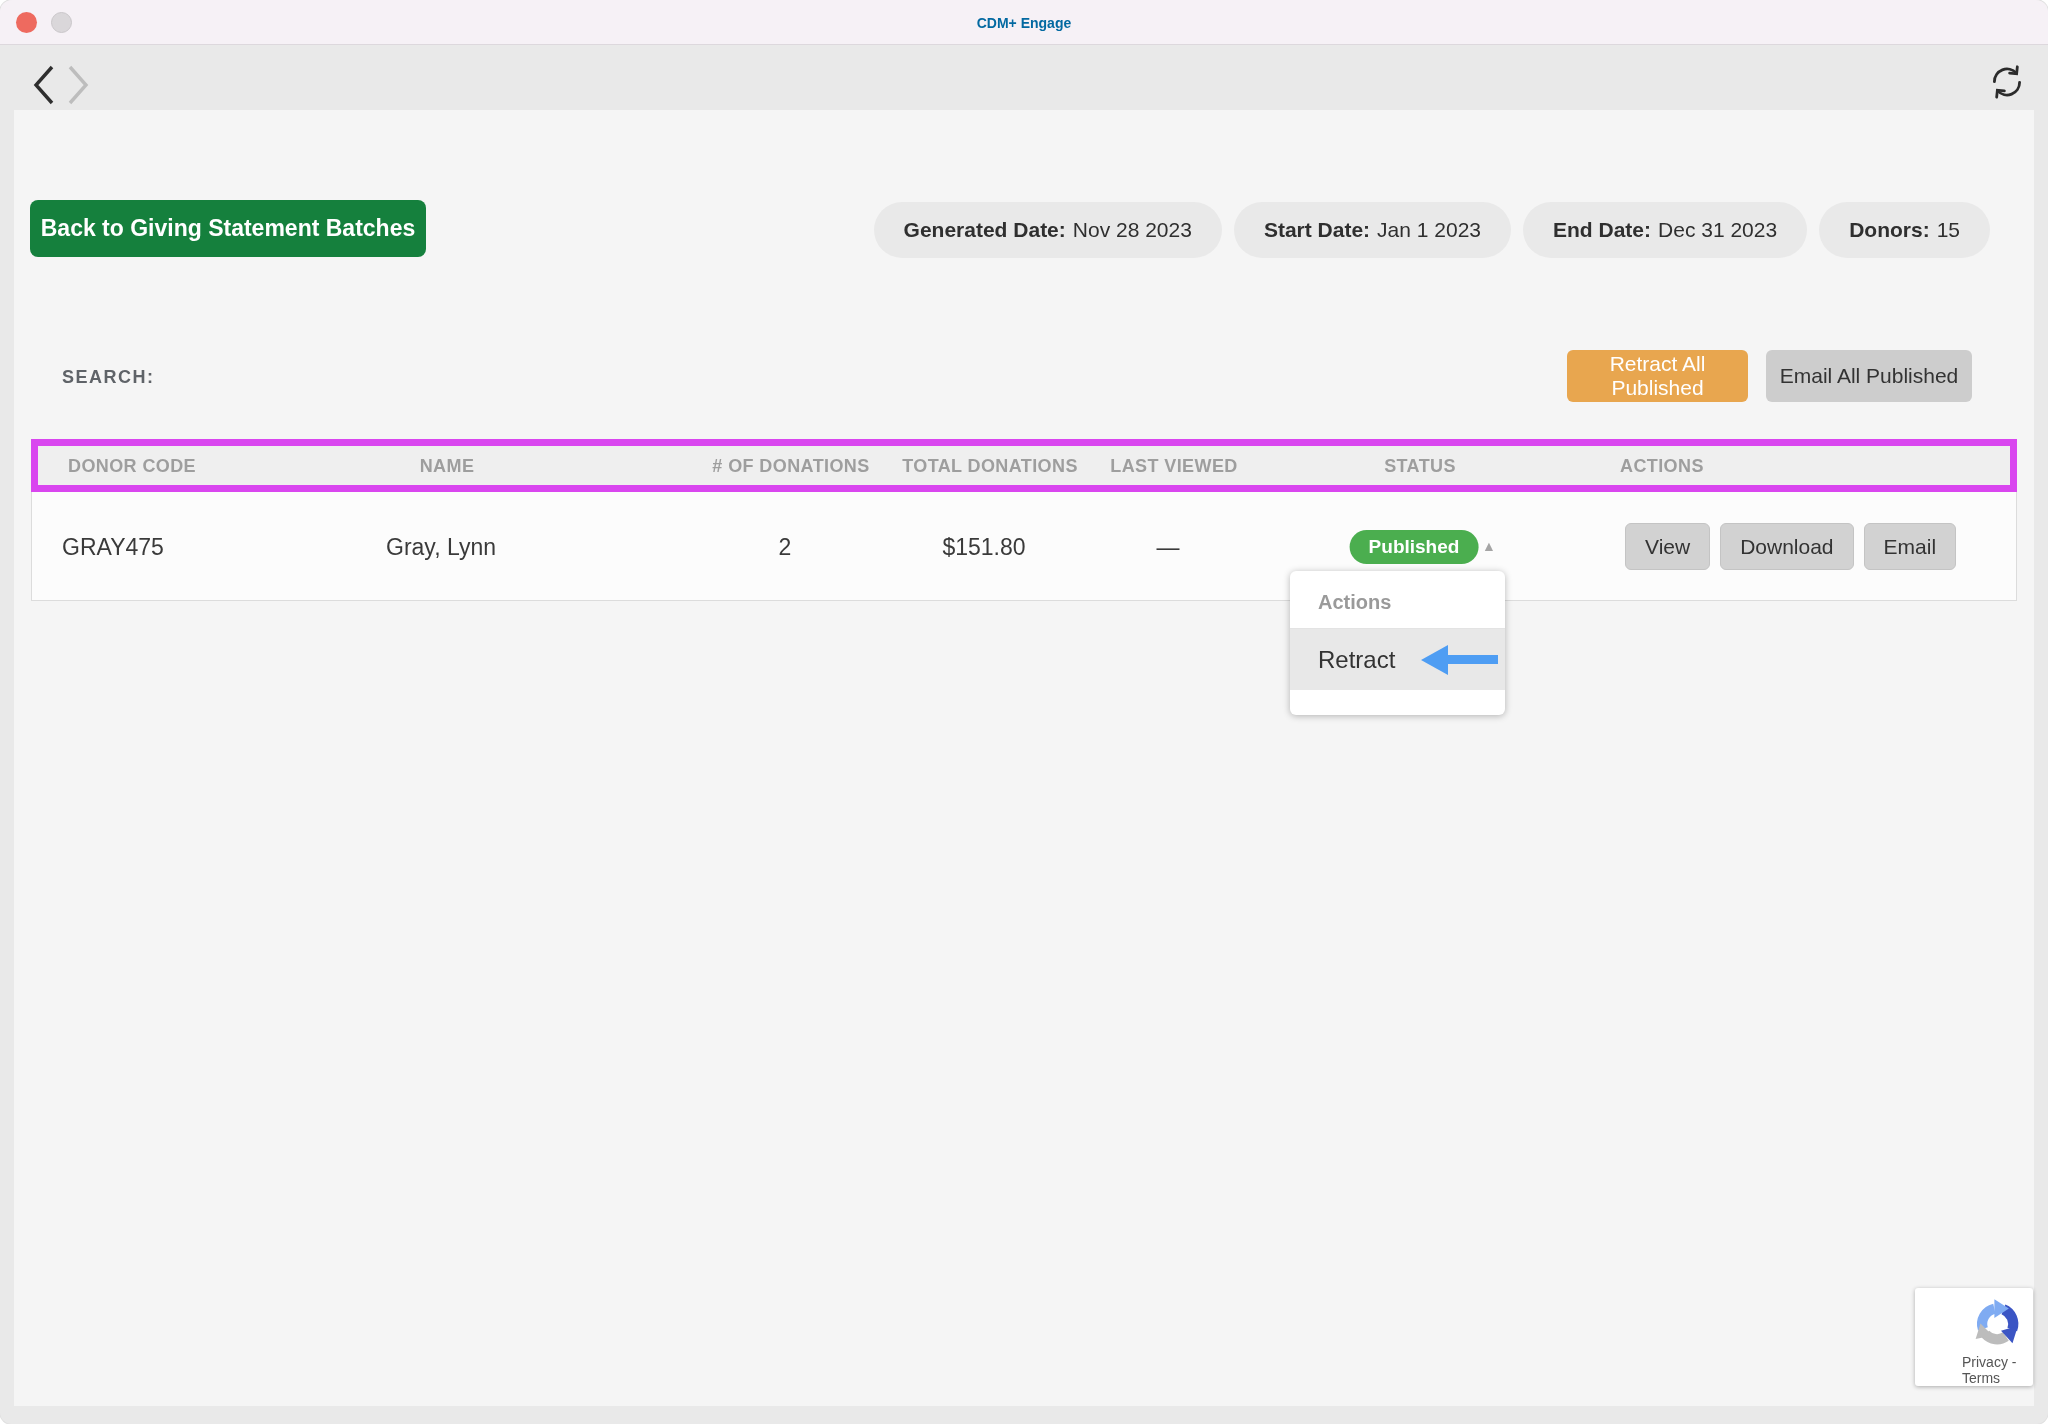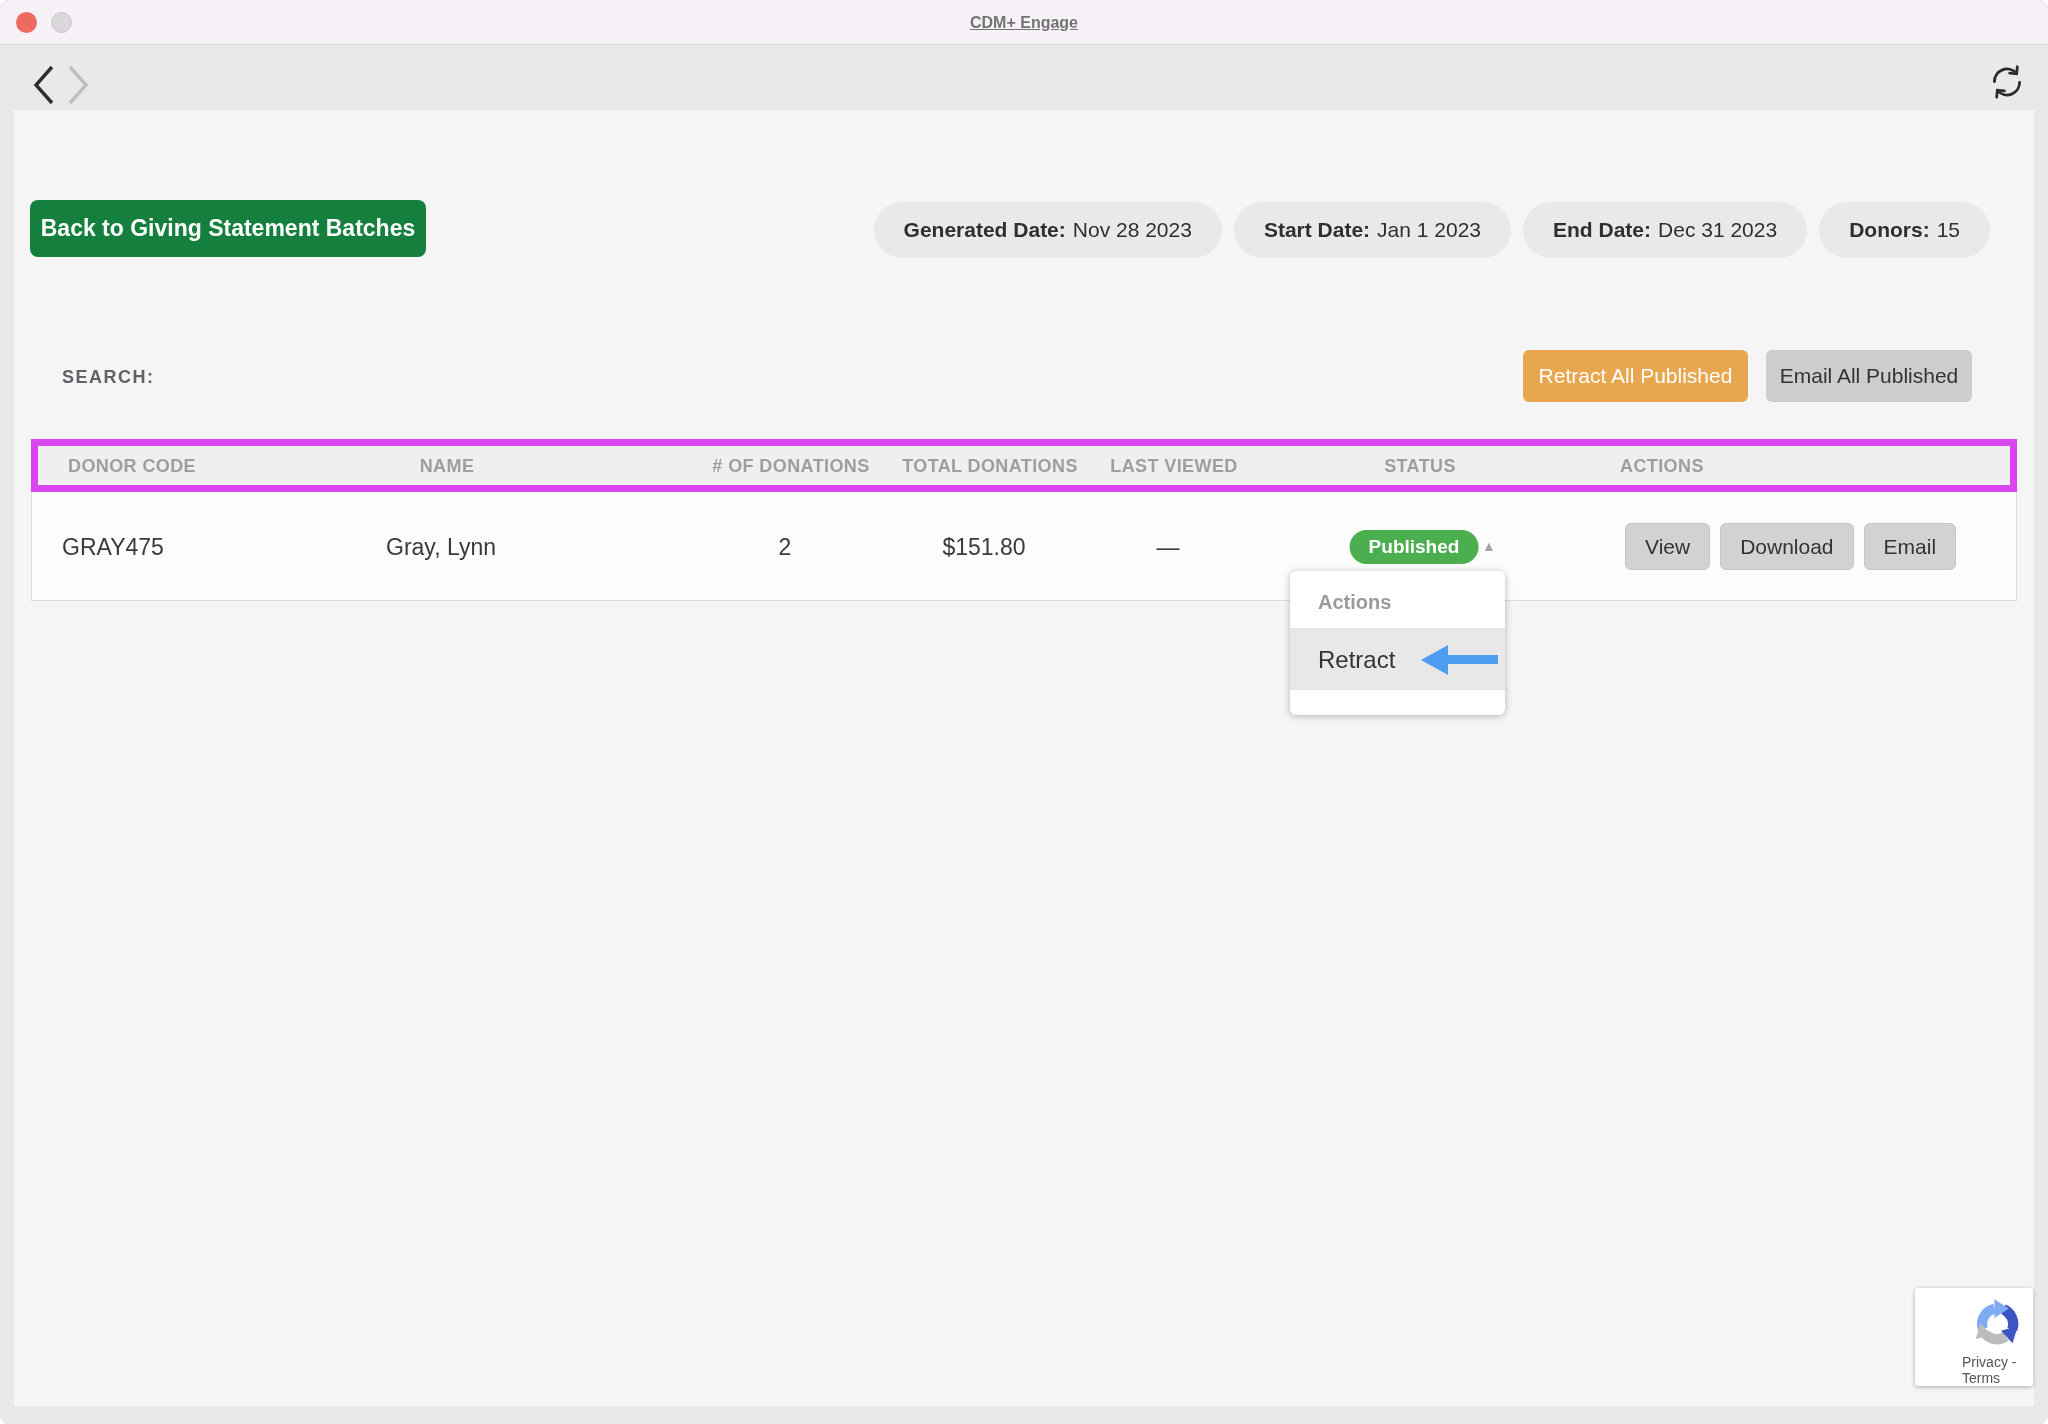--- a/index.html
+++ b/index.html
@@ -12,21 +12,21 @@
   }
   
   .titlebar { position:absolute; top:0; left:0; width:100%; height:45px;
     background:#f6f1f6; border-bottom:1px solid #ddd8dd; z-index:10; }
   .traffic { position:absolute; top:12px; left:16px; display:flex; gap:14px; }
   .light { width:21px; height:21px; border-radius:50%; }
   .light.red { background:#ee6a5f; }
   .light.gray { background:#dad7da; border:1px solid #c9c6c9; }
   .win-title { position:absolute; top:0; left:0; width:100%; height:45px;
     display:flex; align-items:center; justify-content:center;
-    font-size:16px; font-weight:bold; color:#737373;text-decoration:underline; }
+    font-size:14px; font-weight:bold; color:#0369a1; }
   
   .nav-btn { position:absolute; background:none; border:none; padding:0; cursor:pointer; }
   .nav-back { top:63px; left:30px; }
   .nav-forward { top:63px; left:64px; }
   .refresh-btn { top:61px; left:1986px; }
   
   .content { position:absolute; left:14px; right:14px; top:110px; bottom:18px;
     background:#f5f5f5; }
   
   .back-btn { position:absolute; left:16px; top:90px; width:396px; height:57px;
@@ -42,21 +42,21 @@
   .search-box { position:absolute; left:119px; top:234px; width:292px; height:66px;
     background:#fff; border:1px solid #dcdcdc; border-radius:10px; }
   .search-input { position:absolute; inset:0; width:100%; height:100%;
     border:none; background:transparent; outline:none;
     padding:0 62px 0 26px; font-size:27px; color:#555; font-family:inherit; }
   .clear-btn { position:absolute; right:18px; top:50%; transform:translateY(-50%);
     width:31px; height:31px; border-radius:50%; background:#141414; border:none;
     color:#fff; display:flex; align-items:center; justify-content:center;
     font-size:15px; font-weight:bold; cursor:pointer; padding:0; }
   
-  .bulk-retract { position:absolute; top:240px; right:286px; width:225px; height:52px;
+  .bulk-retract { position:absolute; top:240px; right:286px; width:181px; height:52px;
     background:#e8a64f; color:#fff; border:none; border-radius:6px;
     font-size:21px; font-family:inherit; cursor:pointer; }
   .bulk-email { position:absolute; top:240px; right:62px; width:206px; height:52px;
     background:#cdcdcd; color:#333; border:none; border-radius:6px;
     font-size:21px; font-family:inherit; cursor:pointer; }
   
   .table { position:absolute; left:17px; top:329px; width:1986px; }
   .thead { position:relative; height:53px; background:#efefef;
     border:7px solid #d946ef; }
   .th { position:absolute; top:50%; transform:translate(-50%,-50%);

